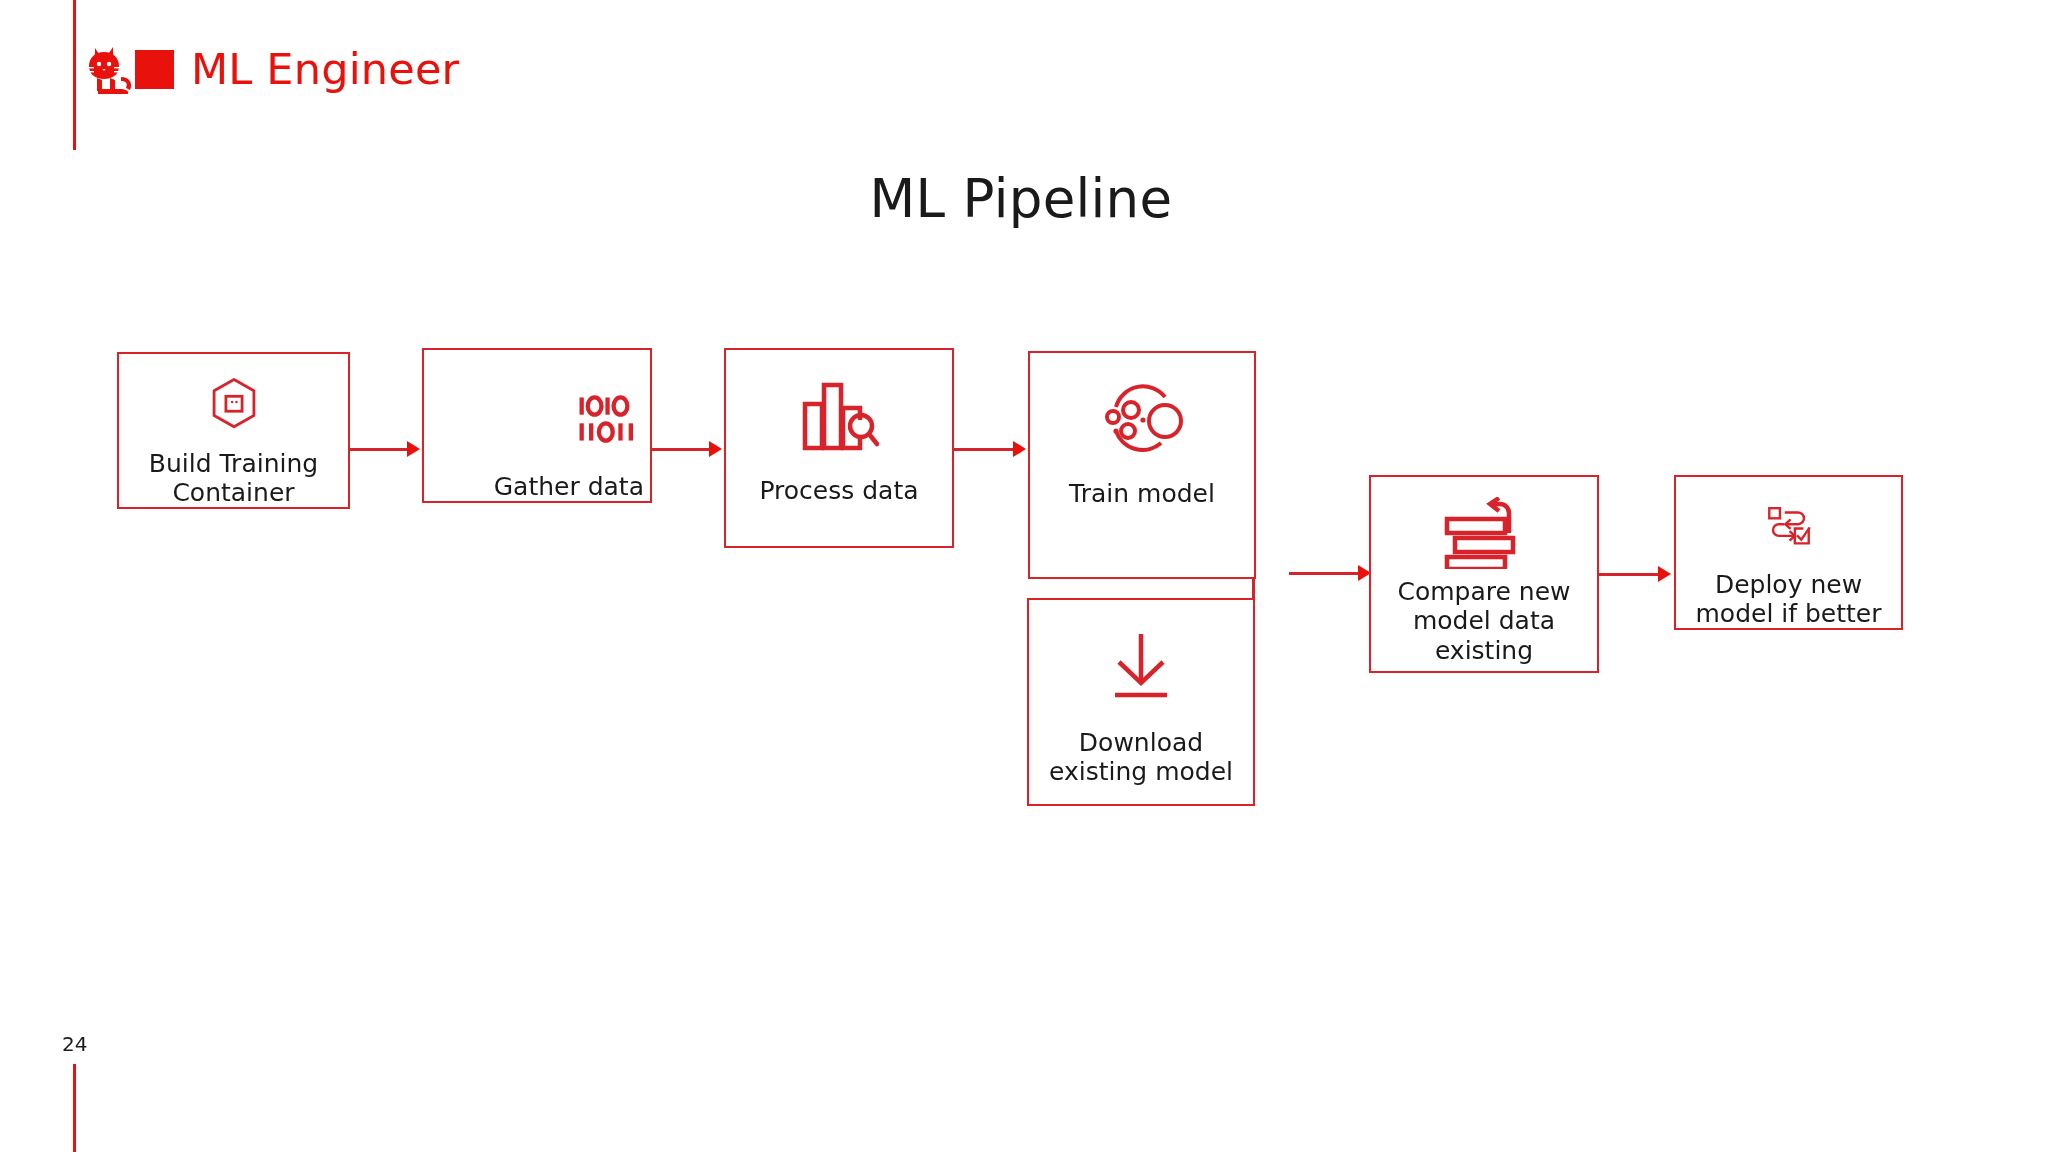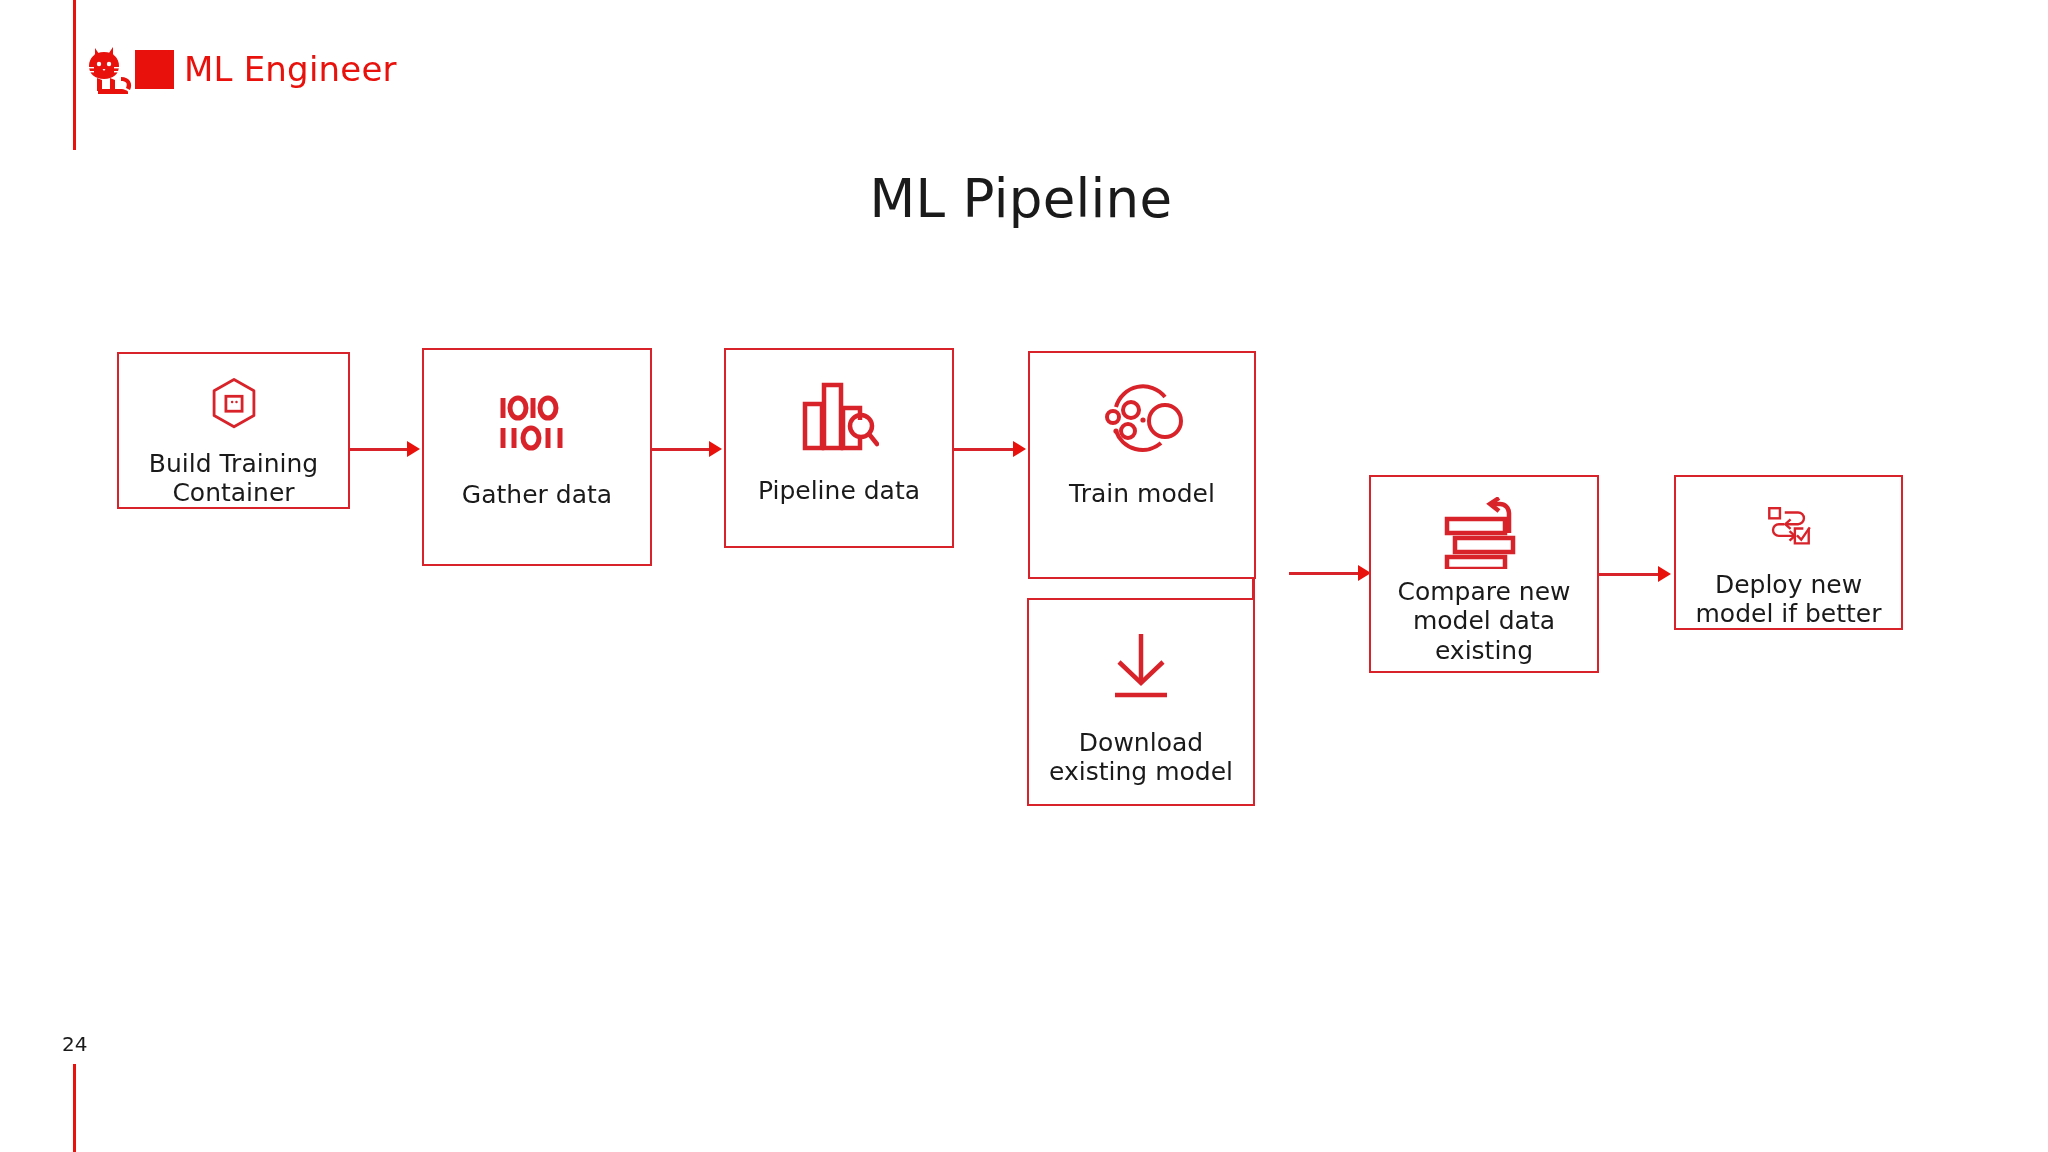--- a/index.html
+++ b/index.html
@@ -40,23 +40,23 @@
     display: block;
   }
   #brand-square {
     width: 39px;
     height: 39px;
     background: #E8110C;
     display: block;
     margin-left: 1px;
   }
   #brand-title {
-    margin-left: 10px;
+    margin-left: 17px;
     color: #E8110C;
-    font-size: 34px;
+    font-size: 43px;
     line-height: 1;
     letter-spacing: 0.2px;
     white-space: nowrap;
   }
 
   
   #slide-title {
     position: absolute;
     left: 0;
     top: 170px;
@@ -101,21 +101,21 @@
     color: #1a1a1a;
     font-size: 25px;
     line-height: 1.17;
     text-align: center;
     white-space: pre-line;
     padding: 0 6px;
   }
 
   
   #node-build   { left: 117px;  top: 352px; width: 233px; height: 157px; }
-  #node-gather  { left: 422px;  top: 348px; width: 230px; height: 218px; }
+  #node-gather  { left: 422px;  top: 348px; width: 230px; height: 155px; align-items: flex-end; }
   #node-process { left: 724px;  top: 348px; width: 230px; height: 200px; }
   #node-train   { left: 1028px; top: 351px; width: 228px; height: 228px; }
   #node-download{ left: 1027px; top: 598px; width: 228px; height: 208px; }
   #node-compare { left: 1369px; top: 475px; width: 230px; height: 198px; }
   #node-deploy  { left: 1674px; top: 475px; width: 229px; height: 155px; }
 
   #node-build   .node-icon  { margin-top: 23px; }
   #node-build   .node-label { margin-top: 18px; }
   #node-gather  .node-icon  { margin-top: 44px; }
   #node-gather  .node-label { margin-top: 26px; }
@@ -265,21 +265,21 @@
   <div class="node" id="node-process">
     <svg class="node-icon" width="80" height="76" viewBox="0 0 80 76">
       <g fill="none" stroke="#D8232A" stroke-width="4.5">
         <rect x="6" y="26" width="17" height="44"></rect>
         <rect x="25" y="7" width="17" height="63"></rect>
         <path d="M44 30 L61 30 L61 42 M44 30 L44 70 L61 70 L61 58"></path>
         <circle cx="62" cy="48" r="11"></circle>
         <line x1="70" y1="56" x2="78" y2="66" stroke-linecap="round"></line>
       </g>
     </svg>
-    <div class="node-label">Pipeline data</div>
+    <div class="node-label">Process data</div>
   </div>
 
   <div class="node" id="node-train">
     <svg class="node-icon" width="86" height="76" viewBox="0 0 86 76">
       <g fill="none" stroke="#D8232A" stroke-width="4">
         <path d="M17 26 A28 28 0 0 1 66 16"></path>
         <path d="M17 50 A28 28 0 0 0 62 62"></path>
         <circle cx="66" cy="40" r="16"></circle>
         <circle cx="14" cy="36" r="6"></circle>
         <circle cx="32" cy="29" r="8"></circle>

